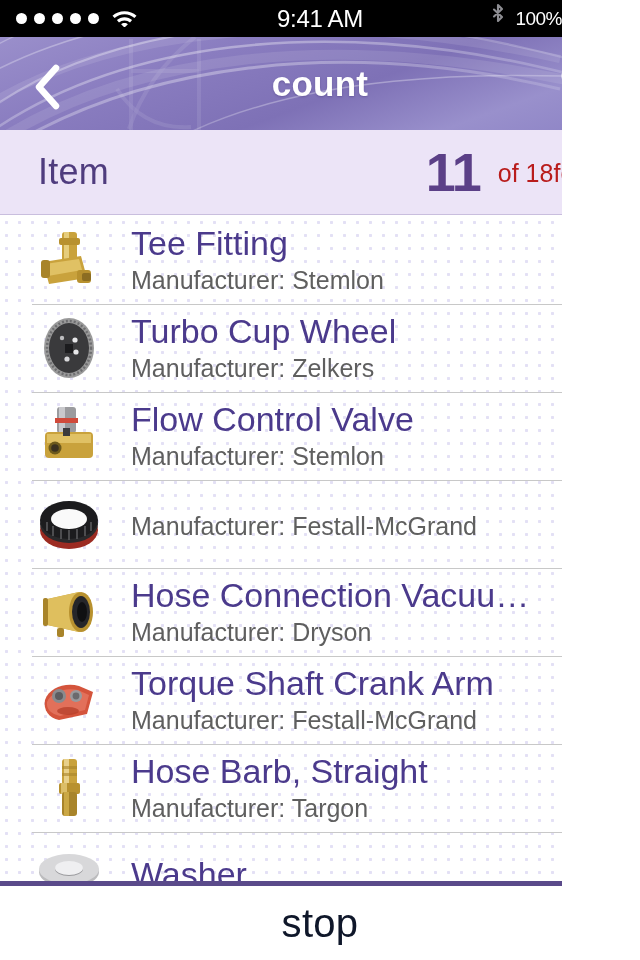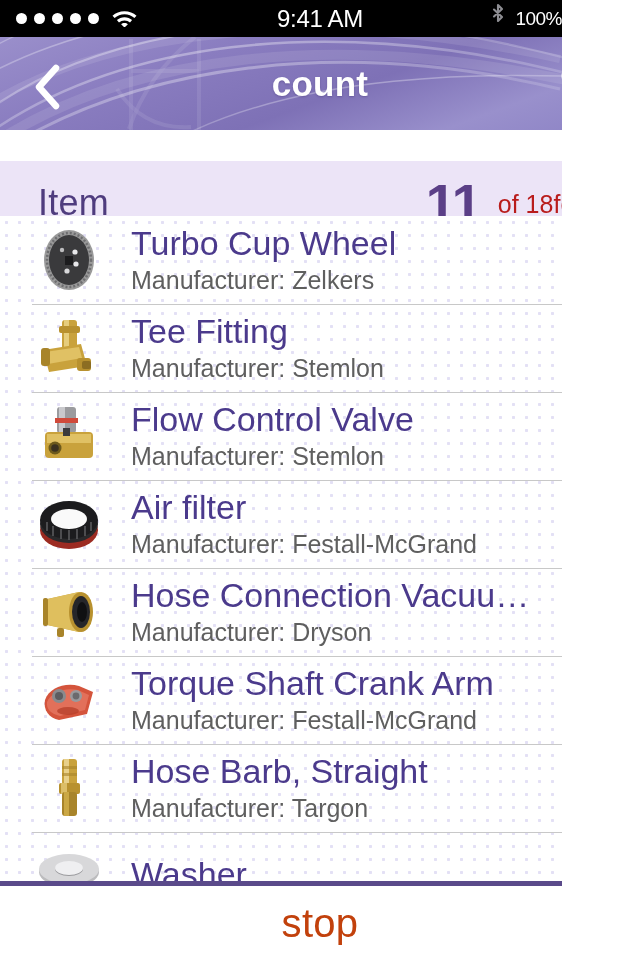--- a/index.html
+++ b/index.html
@@ -56,21 +56,20 @@
     width:62px; height:58px; display:flex; align-items:center; justify-content:center;
   }
 
   
   .subheader {
     position:absolute; top:130px; left:0; width:640px; height:85px;
     background:#ece4f7;
     border-bottom:1px solid #c9bede;
     display:flex; align-items:center; justify-content:space-between;
     padding:0 24px 0 38px;
-    margin-top:31px;
   }
   .subheader .lbl { font-size:36px; color:#4f3c7e; letter-spacing:.2px; }
   .count-wrap { display:flex; align-items:center; gap:17px; }
   .count-num { font-size:54px; font-weight:700; color:#5b3f87; line-height:1; letter-spacing:-1px; }
   .count-sub { display:flex; flex-direction:row; line-height:1.08; font-size:25px; color:#b91c1c; padding-top:2px; }
 
   
   .list {
     position:absolute; top:216px; left:0; width:640px; height:665px;
     overflow:hidden; background:#fff;
@@ -93,21 +92,21 @@
   }
   .row-sub { font-size:25px; color:#5f5f5f; margin-top:4px; white-space:nowrap; overflow:hidden; text-overflow:ellipsis; }
   .chev { flex:0 0 46px; width:46px; margin-right:16px; display:flex; align-items:center; justify-content:center; }
 
   
   .footer {
     position:absolute; left:0; bottom:0; width:640px; height:79px;
     background:#fff; border-top:5px solid #5a4a8a;
     display:flex; align-items:center; justify-content:center;
   }
-  .footer .stop { font-size:40px; color:#c2410c; letter-spacing:.3px; }
+  .footer .stop { font-size:40px; color:#0f172a; letter-spacing:.3px; }
 </style>
 </head>
 <body>
 
 <div id="phone">
 
   <div class="statusbar">
     <div class="sb-left">
       <span class="signal-dots">
           <i></i>
@@ -195,57 +194,57 @@
         <span>found</span>
       </div>
     </div>
   </div>
 
   <div class="list">
 
     <div class="row">
       <div class="thumb">
         <svg width="68" height="68" viewBox="0 0 68 68">
+          <rect x="27" y="6" width="15" height="34" rx="3" fill="#c9a23c"></rect>
+          <rect x="29" y="6" width="5" height="34" fill="#e6cd7c"></rect>
+          <rect x="24" y="12" width="21" height="7" rx="2" fill="#b8912f"></rect>
+          <path d="M8 36 L46 30 L52 52 L14 58 Z" fill="#c9a23c"></path>
+          <path d="M10 38 L44 33 L47 44 L13 50 Z" fill="#e0c164"></path>
+          <rect x="6" y="34" width="9" height="18" rx="3" fill="#a8842a"></rect>
+          <rect x="42" y="44" width="14" height="13" rx="3" fill="#b8912f"></rect>
+          <rect x="47" y="47" width="9" height="8" rx="2" fill="#8c6d22"></rect>
+        </svg>
+      </div>
+      <div class="row-text">
+        <div class="row-title">Tee Fitting</div>
+        <div class="row-sub">Manufacturer: Stemlon</div>
+      </div>
+      <div class="chev">
+        <svg width="26" height="42" viewBox="0 0 26 42">
+            <path d="M6 4 L20 21 L6 38" fill="none" stroke="#c3c3c5" stroke-width="5" stroke-linecap="round" stroke-linejoin="round"></path>
+          </svg>
+      </div>
+    </div>
+
+    <div class="row">
+      <div class="thumb">
+        <svg width="68" height="68" viewBox="0 0 68 68">
           <ellipse cx="34" cy="34" rx="25" ry="30" fill="#9a9a9a"></ellipse>
           <ellipse cx="34" cy="34" rx="20" ry="25" fill="#3a3a3c"></ellipse>
           <ellipse cx="34" cy="34" rx="22" ry="27" fill="none" stroke="#6e6e70" stroke-width="2.5" stroke-dasharray="2 2"></ellipse>
           <rect x="30" y="30" width="8" height="9" fill="#1c1c1e"></rect>
           <circle cx="40" cy="26" r="2.6" fill="#e8e8ea"></circle>
           <circle cx="41" cy="38" r="2.6" fill="#e8e8ea"></circle>
           <circle cx="32" cy="45" r="2.6" fill="#d8d8da"></circle>
           <circle cx="27" cy="24" r="2.2" fill="#bdbdbf"></circle>
         </svg>
       </div>
       <div class="row-text">
         <div class="row-title">Turbo Cup Wheel</div>
         <div class="row-sub">Manufacturer: Zelkers</div>
-      </div>
-      <div class="chev">
-        <svg width="26" height="42" viewBox="0 0 26 42">
-            <path d="M6 4 L20 21 L6 38" fill="none" stroke="#c3c3c5" stroke-width="5" stroke-linecap="round" stroke-linejoin="round"></path>
-          </svg>
-      </div>
-    </div>
-
-    <div class="row">
-      <div class="thumb">
-        <svg width="68" height="68" viewBox="0 0 68 68">
-          <rect x="27" y="6" width="15" height="34" rx="3" fill="#c9a23c"></rect>
-          <rect x="29" y="6" width="5" height="34" fill="#e6cd7c"></rect>
-          <rect x="24" y="12" width="21" height="7" rx="2" fill="#b8912f"></rect>
-          <path d="M8 36 L46 30 L52 52 L14 58 Z" fill="#c9a23c"></path>
-          <path d="M10 38 L44 33 L47 44 L13 50 Z" fill="#e0c164"></path>
-          <rect x="6" y="34" width="9" height="18" rx="3" fill="#a8842a"></rect>
-          <rect x="42" y="44" width="14" height="13" rx="3" fill="#b8912f"></rect>
-          <rect x="47" y="47" width="9" height="8" rx="2" fill="#8c6d22"></rect>
-        </svg>
-      </div>
-      <div class="row-text">
-        <div class="row-title">Tee Fitting</div>
-        <div class="row-sub">Manufacturer: Stemlon</div>
       </div>
       <div class="chev">
         <svg width="26" height="42" viewBox="0 0 26 42">
             <path d="M6 4 L20 21 L6 38" fill="none" stroke="#c3c3c5" stroke-width="5" stroke-linecap="round" stroke-linejoin="round"></path>
           </svg>
       </div>
     </div>
 
     <div class="row">
       <div class="thumb">
@@ -283,21 +282,20 @@
               <line x1="18" y1="36" x2="18" y2="46"></line>
             <line x1="26" y1="39" x2="26" y2="49"></line>
               <line x1="34" y1="40" x2="34" y2="50"></line>
             <line x1="42" y1="39" x2="42" y2="49"></line>
               <line x1="50" y1="36" x2="50" y2="46"></line>
             <line x1="56" y1="32" x2="56" y2="41"></line>
           </g>
         </svg>
       </div>
       <div class="row-text">
-        <div class="row-title">Air filter</div>
         <div class="row-sub">Manufacturer: Festall-McGrand</div>
       </div>
       <div class="chev">
         <svg width="26" height="42" viewBox="0 0 26 42">
             <path d="M6 4 L20 21 L6 38" fill="none" stroke="#c3c3c5" stroke-width="5" stroke-linecap="round" stroke-linejoin="round"></path>
           </svg>
       </div>
     </div>
 
     <div class="row">

